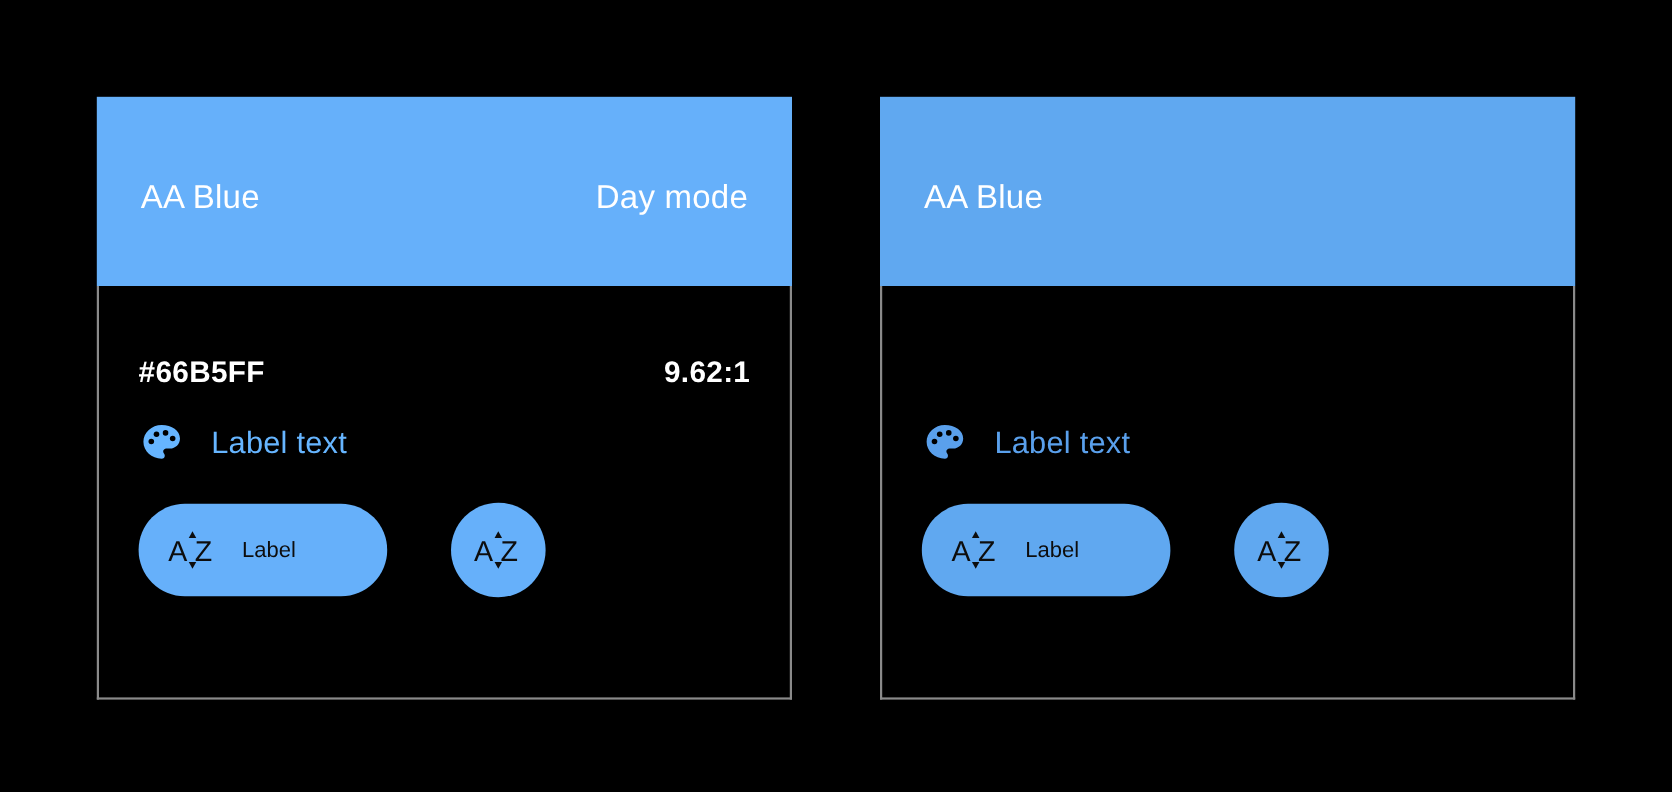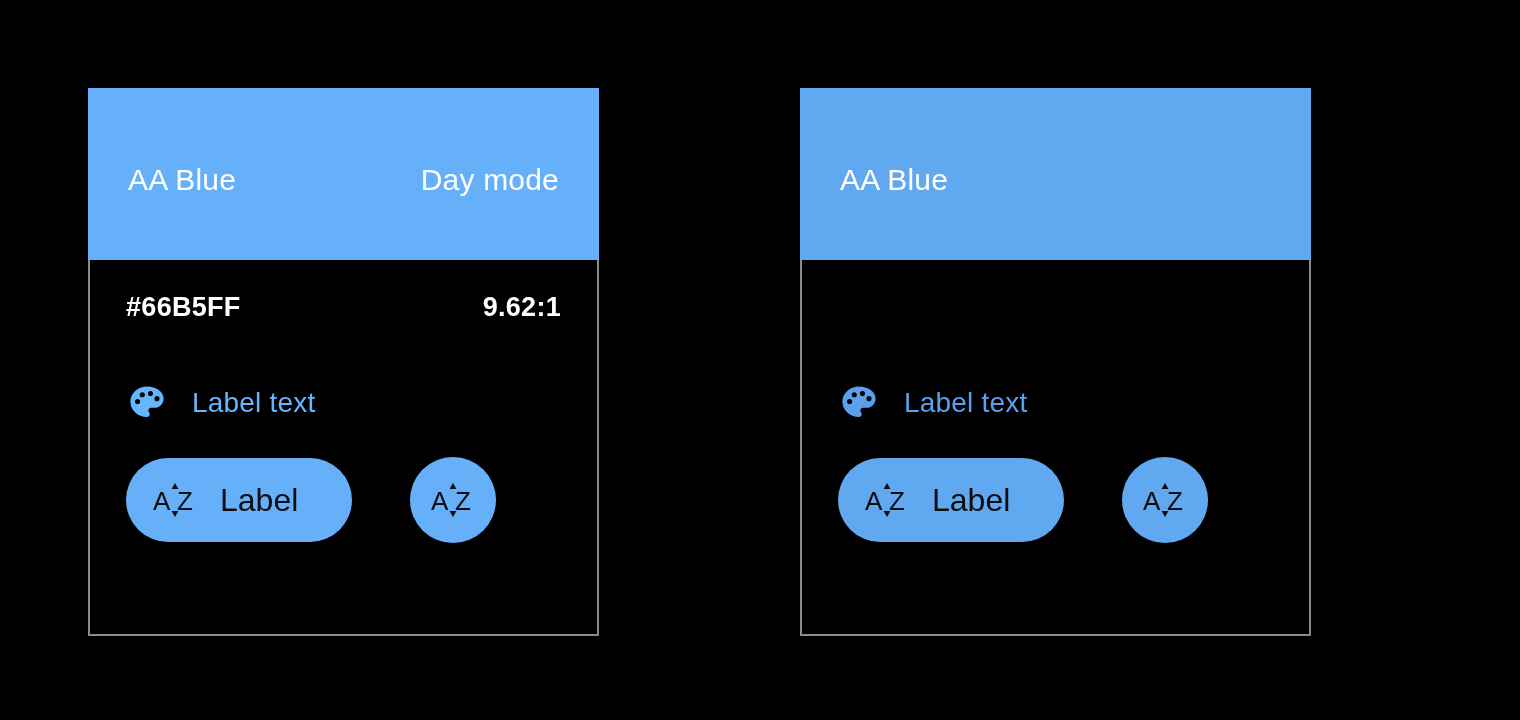--- a/index.html
+++ b/index.html
@@ -18,21 +18,21 @@
 
   .stage {
     position: absolute;
     inset: 0;
     background: #000000;
   }
 
   
   .card {
     position: absolute;
-    width: 511px;
+    width: 632px;
     top: 88px;
   }
   .card.left  { left: 88px; }
   .card.right { left: 800px; }
 
   .card-header {
     height: 172px;
     box-sizing: border-box;
     position: relative;
   }
@@ -66,21 +66,21 @@
     border: 2px solid #8a8a8a;
     border-top: none;
     position: relative;
   }
 
   
   .meta-row {
     position: absolute;
     left: 36px;
     right: 36px;
-    top: 32px;
+    top: 63px;
     display: flex;
     align-items: flex-end;
     justify-content: space-between;
     gap: 34px;
   }
   .meta-hex, .meta-ratio {
     color: #ffffff;
     font-size: 27px;
     line-height: 30px;
     font-weight: bold;
@@ -125,21 +125,21 @@
     padding: 0 30px 0 26px;
     display: flex;
     align-items: center;
     justify-content: flex-start;
     cursor: pointer;
     font-family: inherit;
   }
   .btn-pill-label {
     margin-left: 22px;
     color: #0d0d0d;
-    font-size: 32px;
+    font-size: 20px;
     line-height: 30px;
   }
   .btn-circle {
     width: 86px;
     height: 86px;
     margin-left: 58px;
     box-sizing: border-box;
     border: none;
     border-radius: 50%;
     display: flex;

